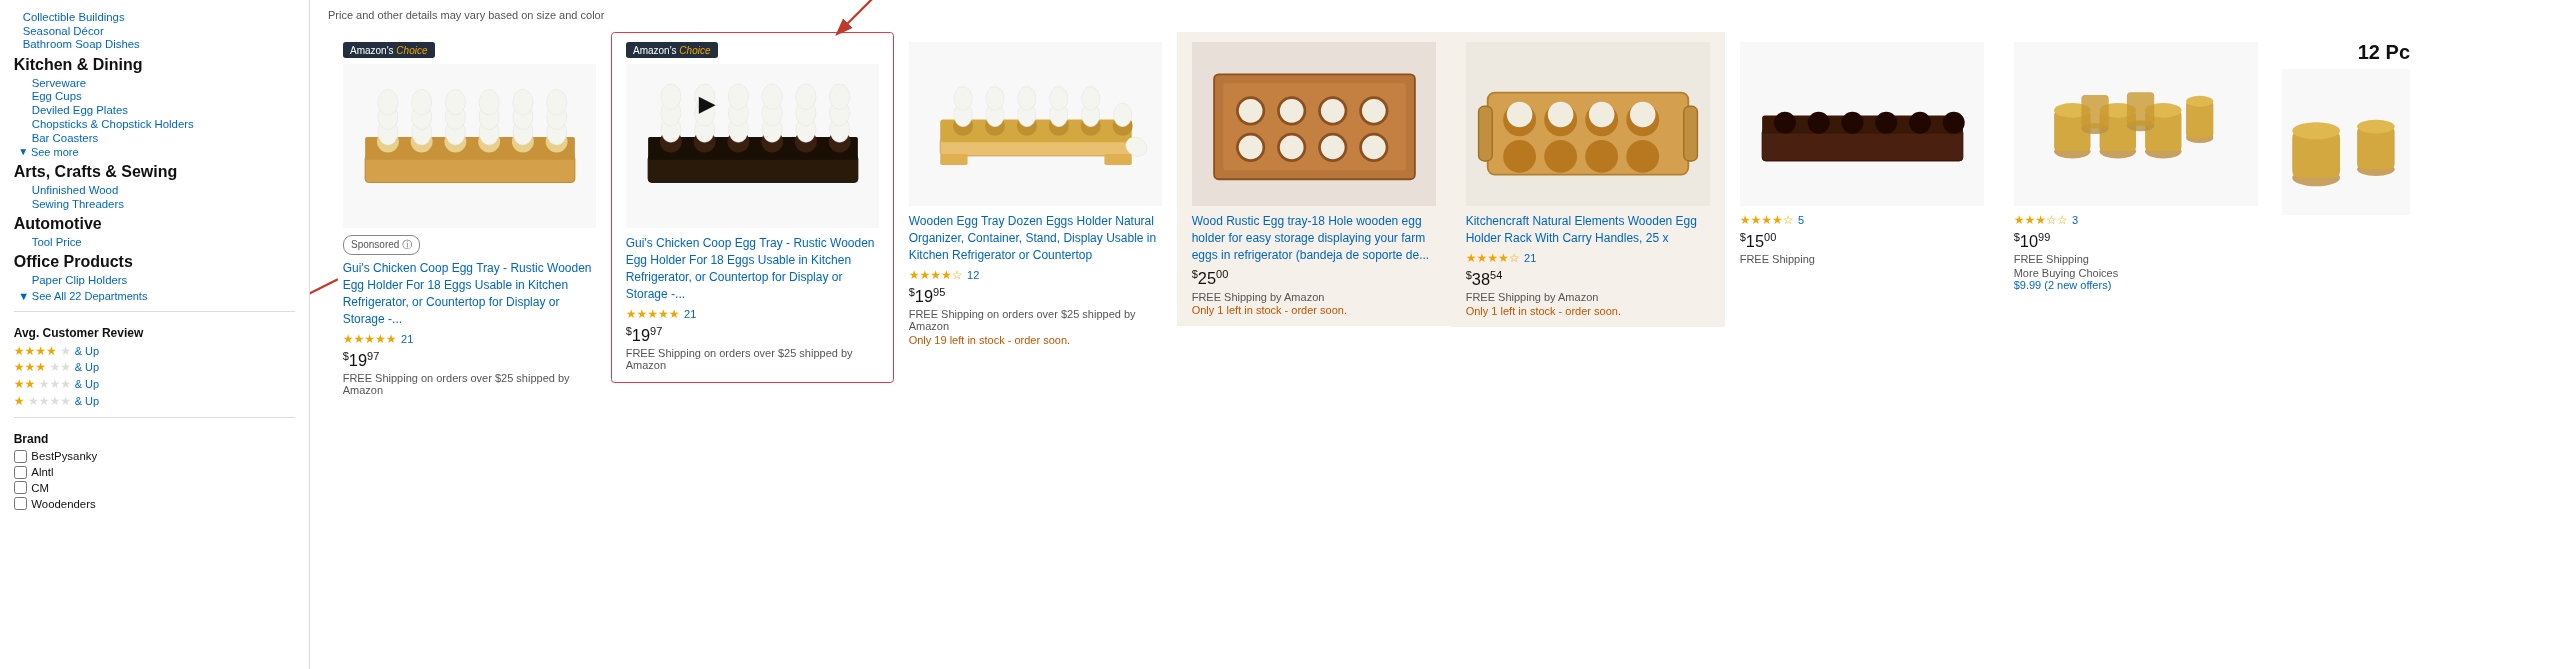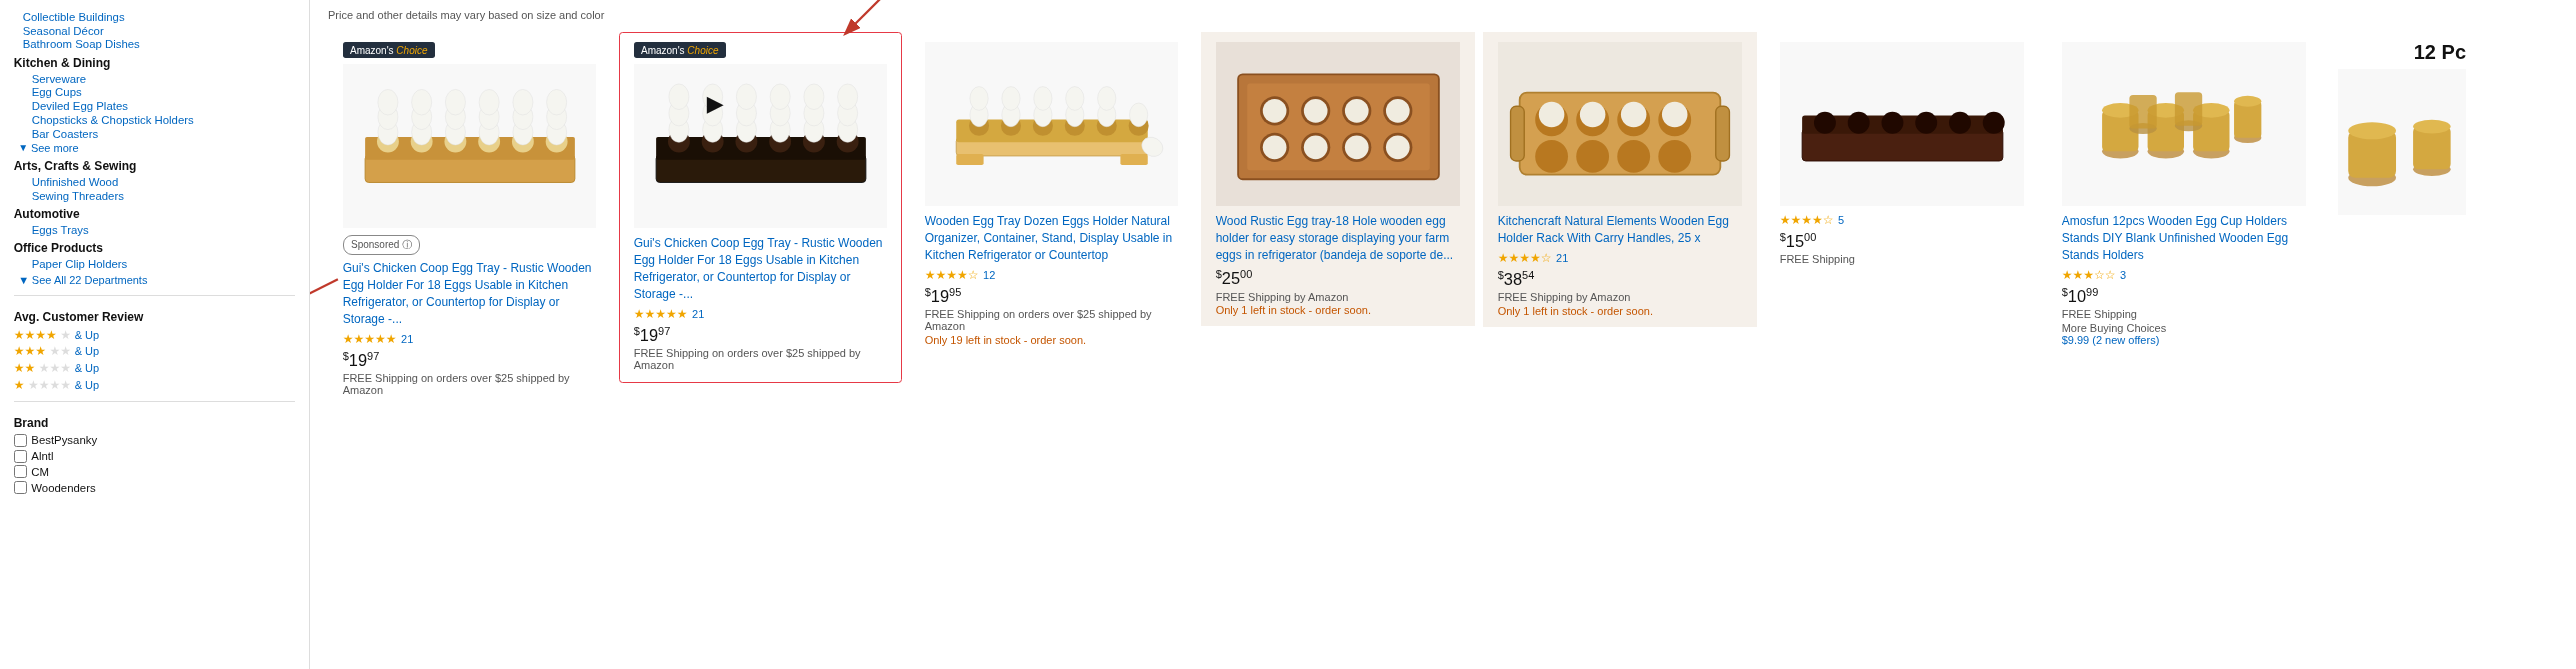--- a/index.html
+++ b/index.html
@@ -2,39 +2,39 @@
 <html style="font-size:14.6px"><head>
   <meta charset="utf-8">
   <style>
     * { box-sizing: border-box; margin: 0; padding: 0; }
     body { font-family: Arial, sans-serif; font-size: 12px; background: #fff; color: #111; }
     
     .page-wrapper { display: flex; width: 2496px; min-height: 670px; border-radius: 18px; }
     
     
     .sidebar { width: 310px; min-width: 310px; padding: 9px 13.7px; border-right: 0.9px solid #ddd; font-size: 12px; }
-    .sidebar-category { font-size: 12px; font-weight: bold; color: #111; margin: 5.5px 0 2.7px 0; }
+    .sidebar-category { font-size: 16px; font-weight: bold; color: #111; margin: 5.5px 0 2.7px 0; }
     .sidebar-item { display: block; color: #0066c0; font-size: 11.4px; margin: 1.8px 0 1.8px 9px; cursor: pointer; text-decoration: none; }
     .sidebar-see-more { color: #0066c0; font-size: 11px; margin: 1.8px 0 1.8px 4.6px; cursor: pointer; display: flex; align-items: center; gap: 2.7px; }
     
     .sidebar-label { font-size: 12px; font-weight: bold; margin: 7.3px 0 3.6px 0; color: #111; }
     
     .star-filter { display: flex; align-items: center; gap: 3.6px; margin: 2.7px 0; cursor: pointer; }
     .stars-empty { color: #ddd; font-size: 12px; }
     .and-up { font-size: 11px; color: #0066c0; }
     
     .brand-item { display: flex; align-items: center; gap: 4.6px; margin: 2.7px 0; font-size: 11.4px; cursor: pointer; }
     .brand-item input { cursor: pointer; }
     
     
     .main-content { flex: 1; padding: 9px 18px; overflow: hidden; }
     
     .price-note { font-size: 11px; color: #555; margin-bottom: 11px; }
     
-    .products-grid { display: flex; gap: 8px; align-items: flex-start; }
+    .products-grid { display: flex; gap: 0; align-items: flex-start; }
     
     .product-card { width: 310px; min-width: 274px; padding: 9px 13.7px; border: 0.9px solid transparent; position: relative; flex-shrink: 0; }
     .product-card.highlighted { border: 1.8px solid #e63946; border-radius: 3.6px; }
     
     .amazon-choice-badge { background: #232f3e; color: #fff; font-size: 10px; padding: 2.7px 7.3px; border-radius: 2.7px; display: inline-block; margin-bottom: 5.5px; }
     .amazon-choice-badge span.choice { color: #f0a500; font-style: italic; }
     
     .product-image-container { width: 100%; height: 164px; display: flex; align-items: center; justify-content: center; margin-bottom: 7.3px; background: #f8f8f8; position: relative; }
     
     .sponsored-badge { border: 0.9px solid #888; border-radius: 9px; padding: 1.8px 7.3px; font-size: 10px; color: #555; display: inline-block; margin-bottom: 5.5px; }
@@ -75,21 +75,21 @@
       <a class="sidebar-item" style="margin-left:18px">Chopsticks &amp; Chopstick Holders</a>
       <a class="sidebar-item" style="margin-left:18px">Bar Coasters</a>
       <div class="sidebar-see-more">
         <span style="color:#0066c0; font-size:10px;">▼</span>
         <span style="color:#0066c0;">See more</span>
       </div>
       <div class="sidebar-category">Arts, Crafts &amp; Sewing</div>
       <a class="sidebar-item" style="margin-left:18px">Unfinished Wood</a>
       <a class="sidebar-item" style="margin-left:18px">Sewing Threaders</a>
       <div class="sidebar-category">Automotive</div>
-      <a class="sidebar-item" style="margin-left:18px">Eggs Trays</a>
+      <a class="sidebar-item" style="margin-left:18px">Tool Price</a>
       <div class="sidebar-category">Office Products</div>
       <a class="sidebar-item" style="margin-left:18px">Paper Clip Holders</a>
       <a class="sidebar-see-more" style="color:#0066c0; font-size:11px; margin-top:3.6px; display:flex; align-items:center; gap:2.7px;">
         <span style="color:#0066c0;">▼</span>
         <span>See All 22 Departments</span>
       </a>
     </div>
 
     <div style="border-top:0.9px solid #ddd; margin-top:9px; padding-top:7.3px;">
       <div class="sidebar-label">Avg. Customer Review</div>
@@ -415,21 +415,20 @@
             <rect x="155" y="45" width="30" height="40" rx="4" fill="#d4a840"></rect>
             <ellipse cx="170" cy="45" rx="15" ry="6" fill="#e0b850"></ellipse>
 
             <ellipse cx="55" cy="75" rx="15" ry="6" fill="#b89040" opacity="0.8"></ellipse>
             <rect x="40" y="38" width="30" height="37" rx="4" fill="#c89830" opacity="0.8"></rect>
 
             <ellipse cx="105" cy="72" rx="15" ry="6" fill="#b89040" opacity="0.8"></ellipse>
             <rect x="90" y="35" width="30" height="37" rx="4" fill="#c89830" opacity="0.8"></rect>
           </svg>
         </div>
-        <div class="product-title">Amosfun 12pcs Wooden Egg Cup Holders Stands DIY Blank Unfinished Wooden Egg Stands Holders</div>
         <div class="rating-row">
           <span class="rating-stars">★★★☆☆</span>
           <span class="rating-count">3</span>
         </div>
         <div class="price">
           <sup>$</sup><span>10</span><sup>99</sup>
         </div>
         <div class="shipping-info">FREE Shipping</div>
         <div class="more-buying">
           <span>More Buying Choices</span><br>

